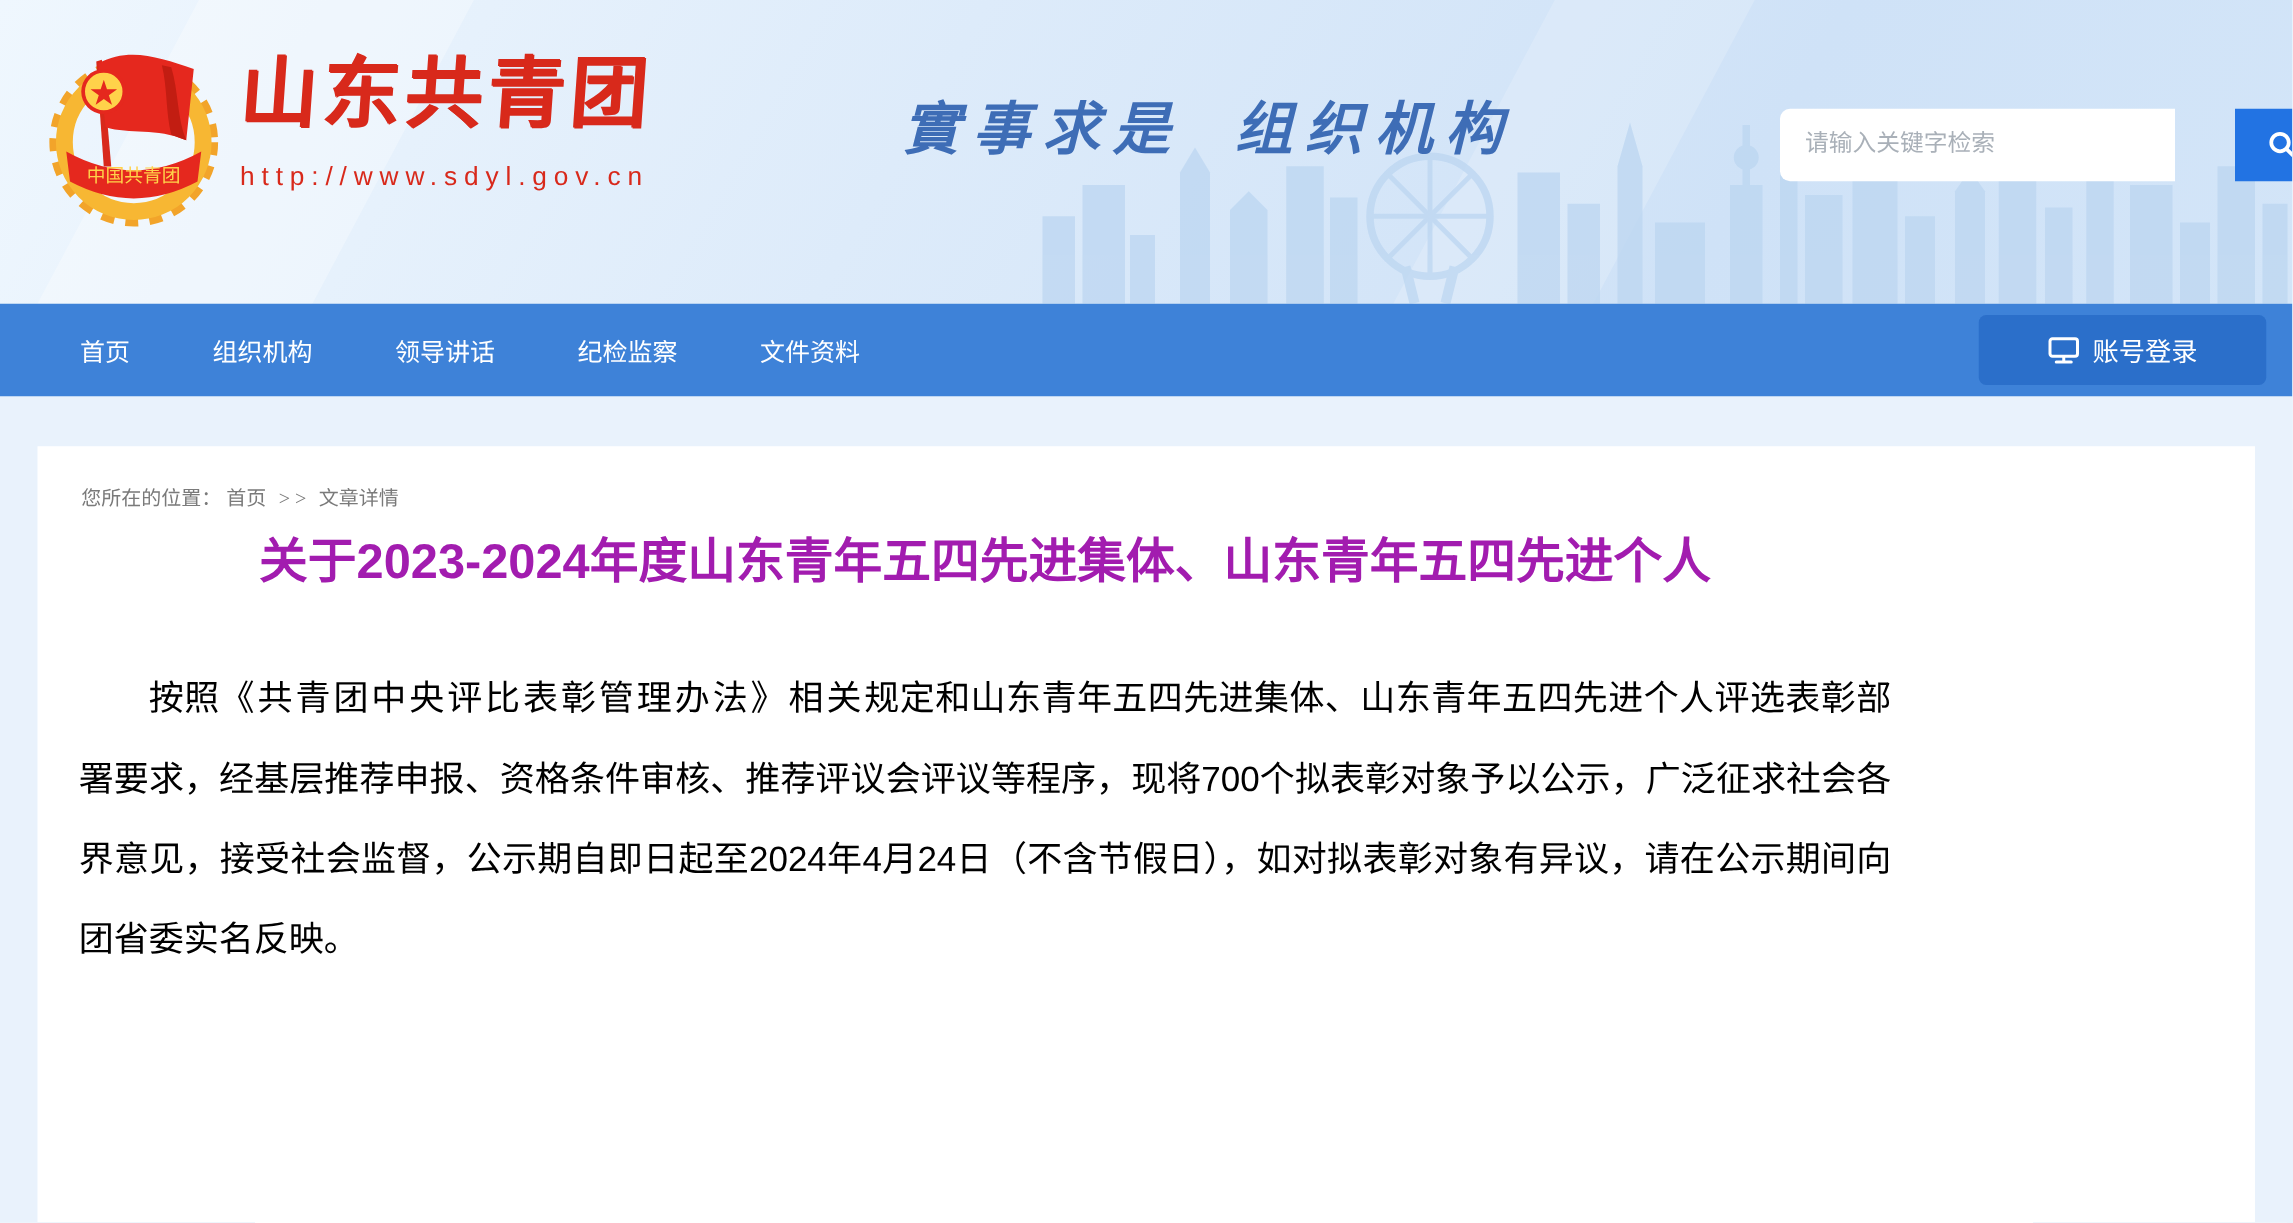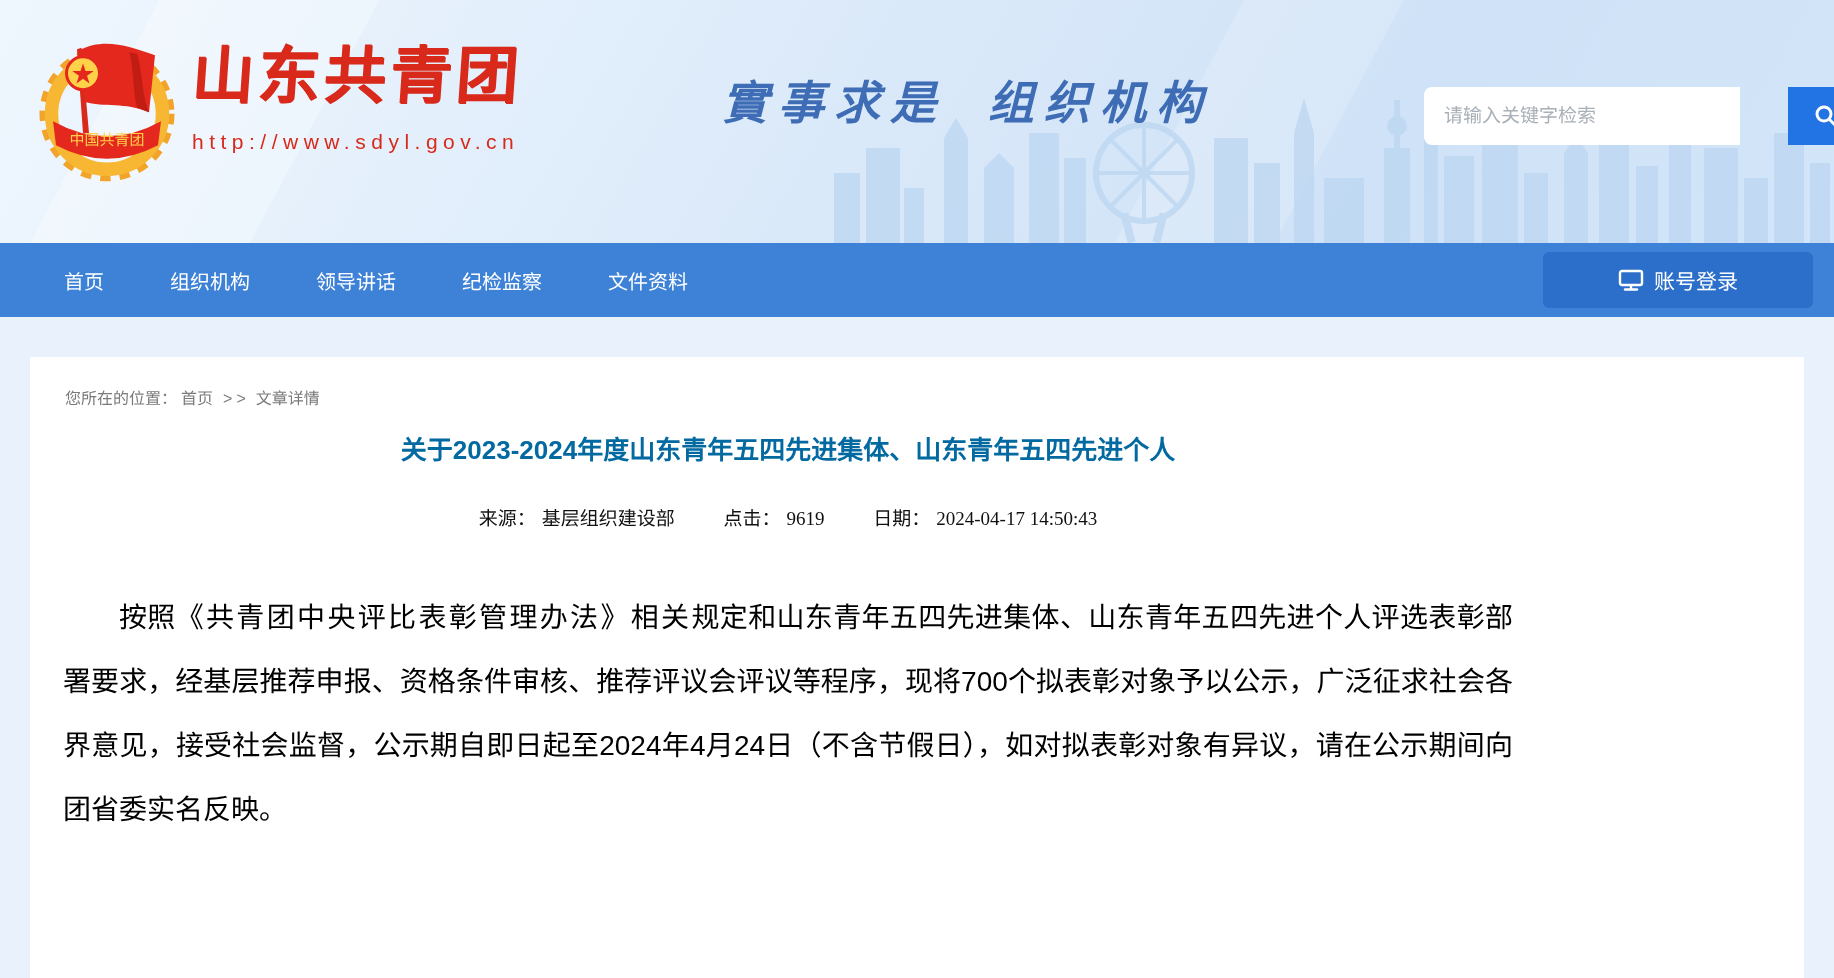--- a/index.html
+++ b/index.html
@@ -31,32 +31,32 @@
     font-family:"Liberation Sans", sans-serif; }
   .search input::placeholder { color:#a9b0b8; }
   .search-btn { width:76px; height:58px; border:none; background:#2273e3; border-radius:0 8px 8px 0;
     display:flex; align-items:center; justify-content:center; cursor:pointer; }
 
   
   .nav { position:absolute; left:0; top:243px; width:1834px; height:74px; background:#3e82d8;
     display:flex; align-items:center; }
   .nav-items { display:flex; align-items:center; padding-left:64px; gap:66px; }
   .nav-item { color:#ffffff; font-size:20px; cursor:pointer; white-space:nowrap; }
-  .login-btn { position:absolute; right:21px; top:9px; width:270px; height:56px; background:#2b6fca;
+  .login-btn { position:absolute; right:21px; top:9px; width:230px; height:56px; background:#2b6fca;
     border-radius:6px; display:flex; align-items:center; justify-content:center; gap:10px;
     color:#fff; font-size:21px; cursor:pointer; }
 
   
   .card { position:absolute; left:30px; top:357px; width:1774px; height:621px; background:#ffffff; }
   .breadcrumb { position:absolute; left:35px; top:28px; font-size:16px; color:#7a7a7a; }
-  .breadcrumb span { margin-right:4px; }
+  .breadcrumb span { margin-right:4px;font-family:Liberation Serif, serif; }
   .breadcrumb .sep { letter-spacing:4px; margin:0 6px; }
 
   .article { position:absolute; left:33px; top:72px; width:1450px; }
-  .title { text-align:center; font-size:26px; font-weight:bold; color:#0369a1; line-height:42px; }
+  .title { text-align:center; font-size:39px; font-weight:bold; color:#a21caf; line-height:42px; }
   .meta { margin-top:32px; text-align:center; font-size:19px; color:#111;
     font-family:"Liberation Serif", serif; }
   .meta .pair { margin:0 22px; }
   .meta .lbl { font-family:"Liberation Sans", sans-serif; }
   .meta .val { margin-left:6px; }
 
   .body-text { margin-top:56px; font-size:28px; color:#000; line-height:64px;
     text-indent:2em; text-align:justify; }
   .body-text .kai { font-family:"Liberation Serif", serif; font-weight:normal;
     letter-spacing:2px; }
@@ -166,25 +166,20 @@
 
     <div class="breadcrumb">
       <span>您所在的位置：</span><span>首页</span><span class="sep">&gt;&gt;</span><span>文章详情</span>
     </div>
 
     <div class="article">
       <div class="title">
         <div>关于2023-2024年度山东青年五四先进集体、山东青年五四先进个人</div>
       </div>
 
-      <div class="meta">
-        <span class="pair"><span class="lbl">来源：</span><span class="val lbl">基层组织建设部</span></span>
-        <span class="pair"><span class="lbl">点击：</span><span class="val">9619</span></span>
-        <span class="pair"><span class="lbl">日期：</span><span class="val">2024-04-17 14:50:43</span></span>
-      </div>
 
       <p class="body-text">
         <span>按照</span><span class="kai">《共青团中央评比表彰管理办法》相关</span><span>规定和山东青年五四先进集体、山东青年五四先进个人评选表彰部署要求，经基层推荐申报、资格条件审核、推荐评议会评议等程序，现将700个拟表彰对象予以公示，广泛征求社会各界意见，接受社会监督，公示期自即日起至2024年4月24日（不含节假日），如对拟表彰对象有异议，请在公示期间向团省委实名反映。</span>
       </p>
     </div>
   </div>
 
 </div>
 
 </body></html>

